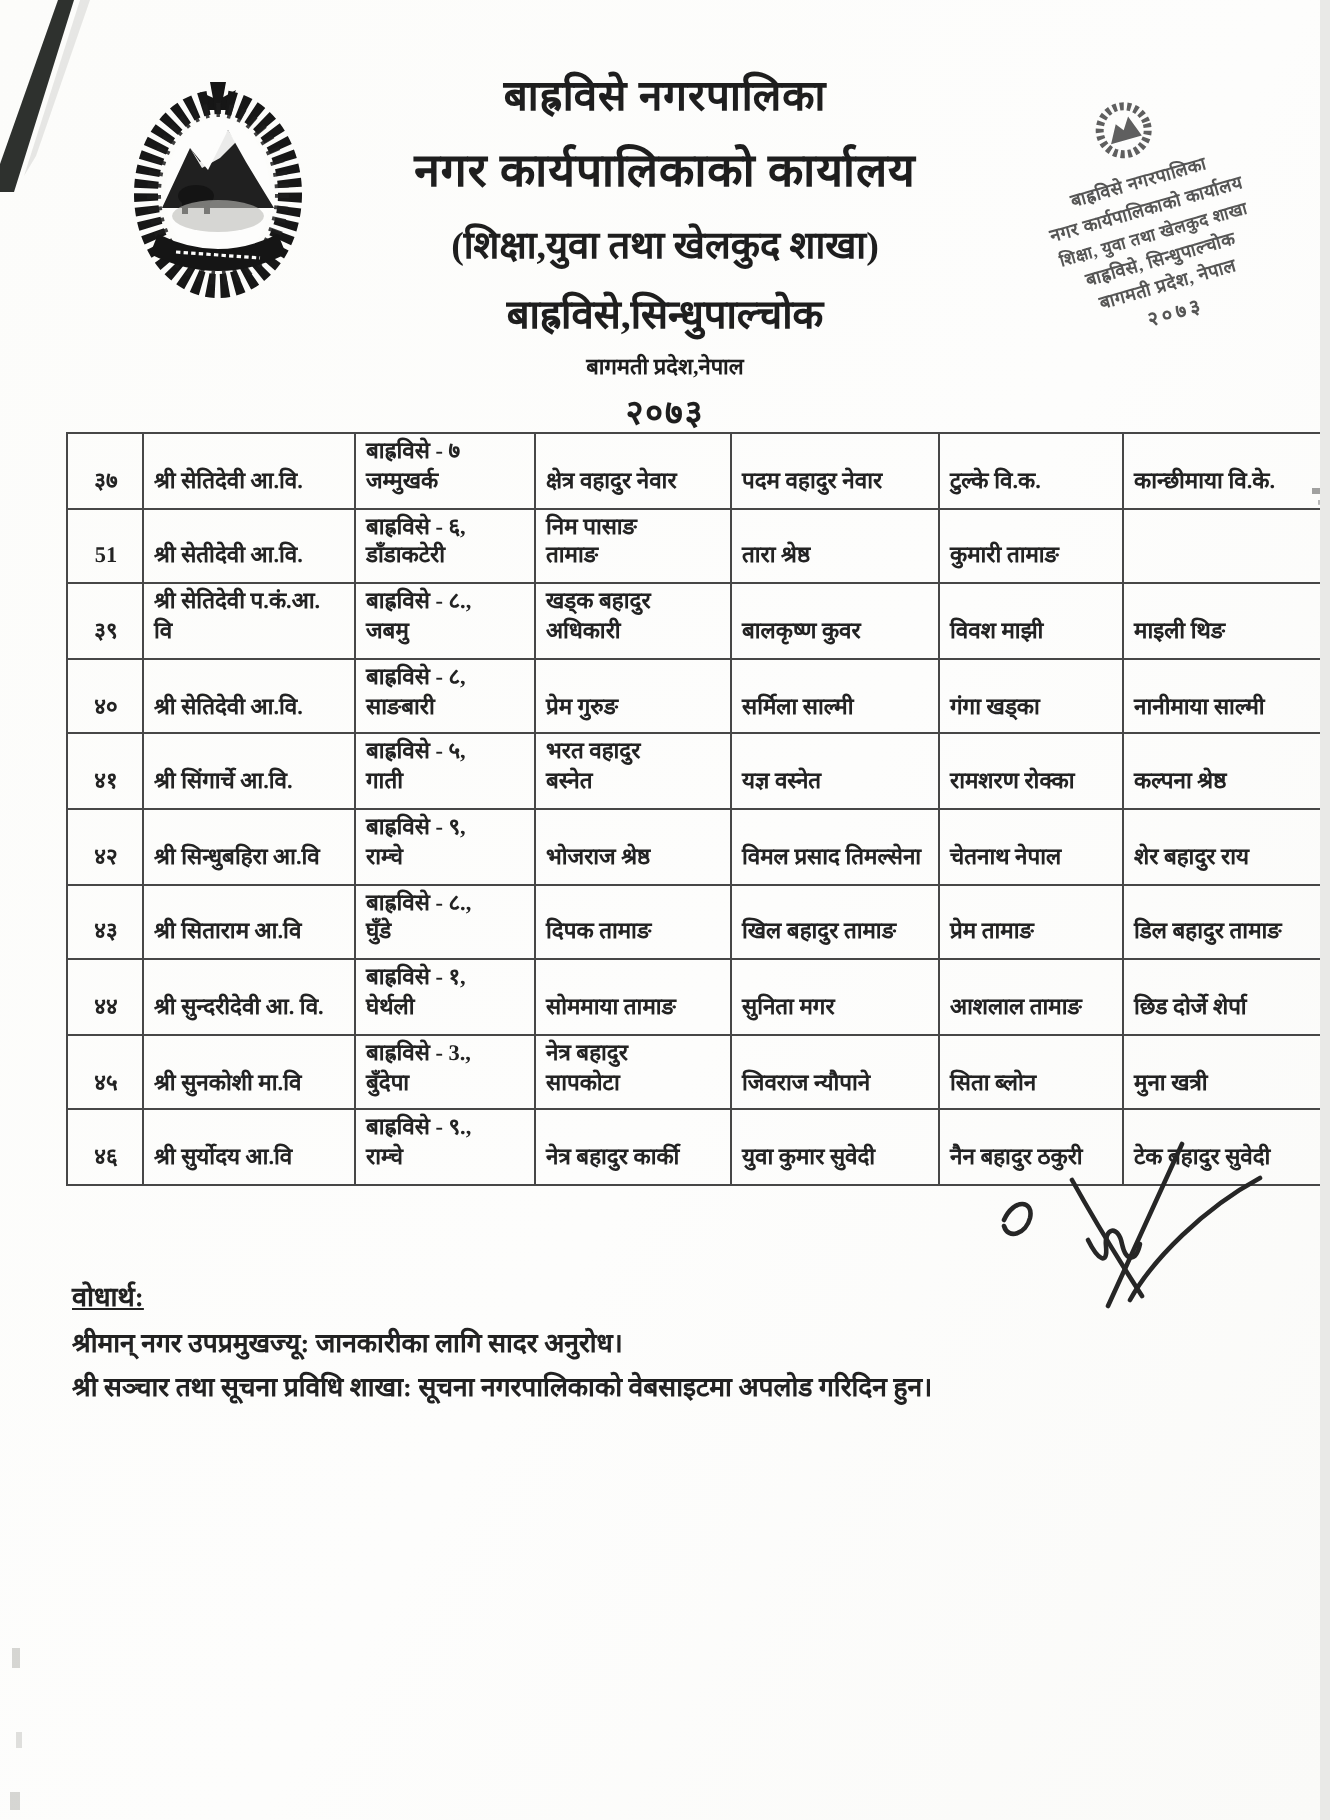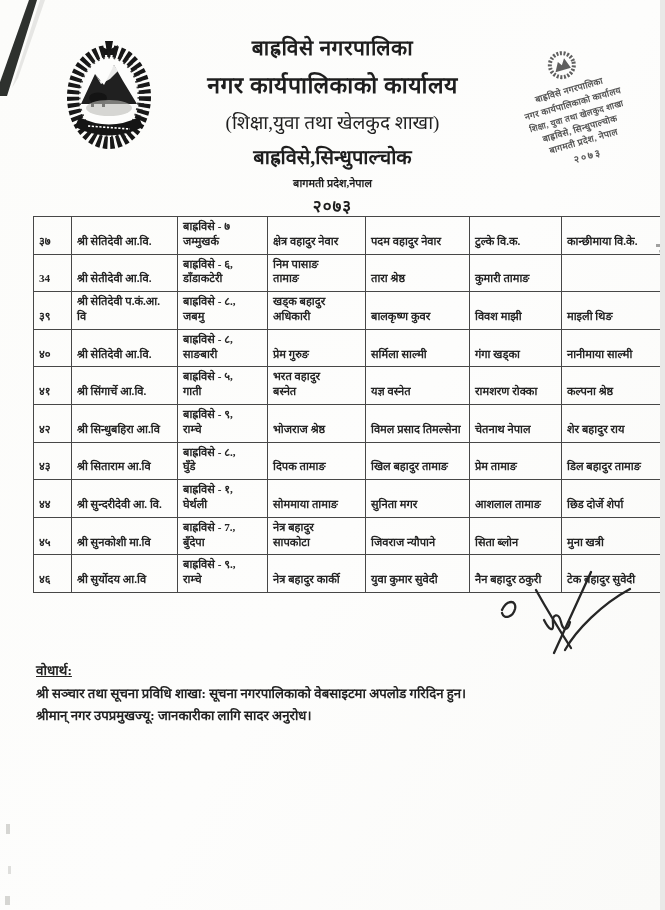--- a/index.html
+++ b/index.html
@@ -13,21 +13,21 @@
     background:linear-gradient(120deg,#fcfcfa 0%, #fdfdfc 55%, #fafaf8 100%);
     color:#1e1e1e;
     padding-left:32px;
   }
   
   .header-titles {
     position:absolute; left:150px; top:33px; width:365px; text-align:center;
   }
   .t1 { font-size:21px; font-weight:bold; letter-spacing:.5px; }
   .t2 { font-size:23px; font-weight:bold; margin-top:7px; letter-spacing:.5px; }
-  .t3 { font-size:19px; font-weight:400; margin-top:9px; }
+  .t3 { font-size:19px; font-weight:700; margin-top:9px; }
   .a1 { font-size:20px; font-weight:600; margin-top:8px; }
   .a2 { font-size:11px; font-weight:600; margin-top:5px; }
   .yr { font-size:17px; font-weight:600; margin-top:4px; letter-spacing:1px; }
 
   .emblem { position:absolute; left:64px; top:40px; width:90px; height:115px; }
 
   
   .stamp {
     position:absolute; left:488px; top:48px; width:178px; height:140px;
     transform:rotate(-16deg); transform-origin:50% 50%;
@@ -47,25 +47,25 @@
     position:absolute; left:33px; top:216px; width:630px;
     border-collapse:collapse; table-layout:fixed;
   }
   table.roster td {
     border:1.4px solid #474747;
     font-size:11.2px; font-weight:600; color:#232323;
     vertical-align:bottom; padding:2px 4px 5px 5px;
     line-height:1.32; white-space:pre-line; overflow:hidden;
   }
   table.roster tr { height:37.6px; }
-  td.sn { text-align:left; font-size:12.5px; padding-bottom:6px; }
+  td.sn { text-align:center; font-size:12.5px; padding-bottom:6px; }
   td.ward { vertical-align:middle; padding-top:3px; }
 
   
-  .footer { position:absolute; left:36px; top:661px; width:605px; color:#222; }
+  .footer { position:absolute; left:36px; top:639px; width:605px; color:#222; }
   .footer .fh { font-size:13.5px; font-weight:bold; text-decoration:underline; margin-bottom:4px; }
   .footer .fl { font-size:13.2px; font-weight:600; line-height:22.4px; }
 
   
   .artifact, .signature { position:absolute; }
   .sig { left:478px; top:568px; width:175px; height:95px; }
 </style>
 </head>
 <body>
 
@@ -138,21 +138,21 @@
         <td class="sn">३७</td>
         <td>श्री सेतिदेवी आ.वि.</td>
         <td class="ward">बाह्रविसे - ७
 जम्मुखर्क</td>
         <td>क्षेत्र वहादुर नेवार</td>
         <td>पदम वहादुर नेवार</td>
         <td>टुल्के वि.क.</td>
         <td>कान्छीमाया वि.के.</td>
       </tr>
       <tr>
-        <td class="sn">34</td>
+        <td class="sn">51</td>
         <td>श्री सेतीदेवी आ.वि.</td>
         <td class="ward">बाह्रविसे - ६,
 डाँडाकटेरी</td>
         <td>निम पासाङ
 तामाङ</td>
         <td>तारा श्रेष्ठ</td>
         <td>कुमारी तामाङ</td>
         <td></td>
       </tr>
       <tr>
@@ -214,21 +214,21 @@
         <td class="ward">बाह्रविसे - १,
 घेर्थली</td>
         <td>सोममाया तामाङ</td>
         <td>सुनिता मगर</td>
         <td>आशलाल तामाङ</td>
         <td>छिड दोर्जे शेर्पा</td>
       </tr>
       <tr>
         <td class="sn">४५</td>
         <td>श्री सुनकोशी मा.वि</td>
-        <td class="ward">बाह्रविसे - 7.,
+        <td class="ward">बाह्रविसे - 3.,
 बुँदेपा</td>
         <td>नेत्र बहादुर
 सापकोटा</td>
         <td>जिवराज न्यौपाने</td>
         <td>सिता ब्लोन</td>
         <td>मुना खत्री</td>
       </tr>
       <tr>
         <td class="sn">४६</td>
         <td>श्री सुर्योदय आ.वि</td>
@@ -247,17 +247,17 @@
       <path d="M24,42 c5,-11 15,-10 13,-1 c-2,8 -11,11 -13,4"></path>
       <path d="M113,4 L76,85"></path>
       <path d="M58,22 C68,40 84,66 93,80"></path>
       <path d="M66,52 c5,10 10,13 9,3 c-1,-9 6,-11 8,-1 c2,9 7,9 9,0"></path>
       <path d="M87,82 C98,62 124,36 152,21"></path>
     </g>
   </svg>
 
   <div class="footer">
     <div class="fh">वोधार्थ:</div>
+    <div class="fl">श्रीमान् नगर उपप्रमुखज्यू: जानकारीका लागि सादर अनुरोध।</div>
     <div class="fl">श्री सञ्चार तथा सूचना प्रविधि शाखा: सूचना नगरपालिकाको वेबसाइटमा अपलोड गरिदिन हुन।</div>
-    <div class="fl">श्रीमान् नगर उपप्रमुखज्यू: जानकारीका लागि सादर अनुरोध।</div>
   </div>
 
 </div>
 
 </body></html>

